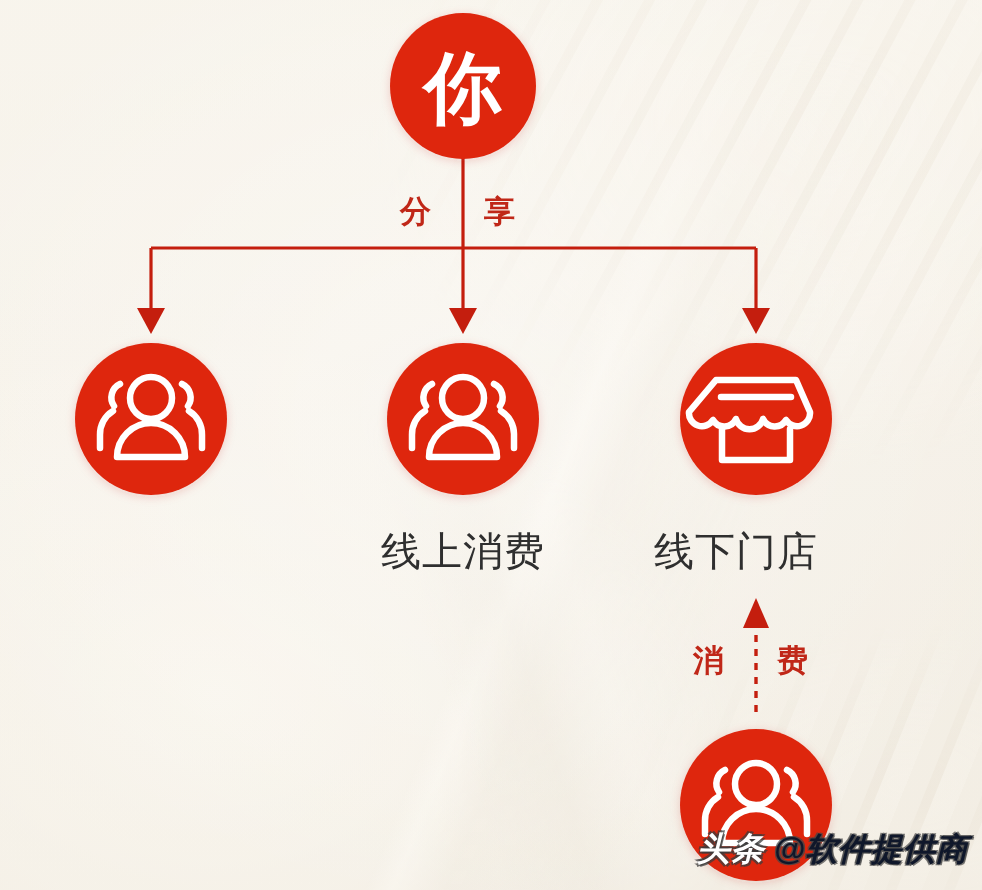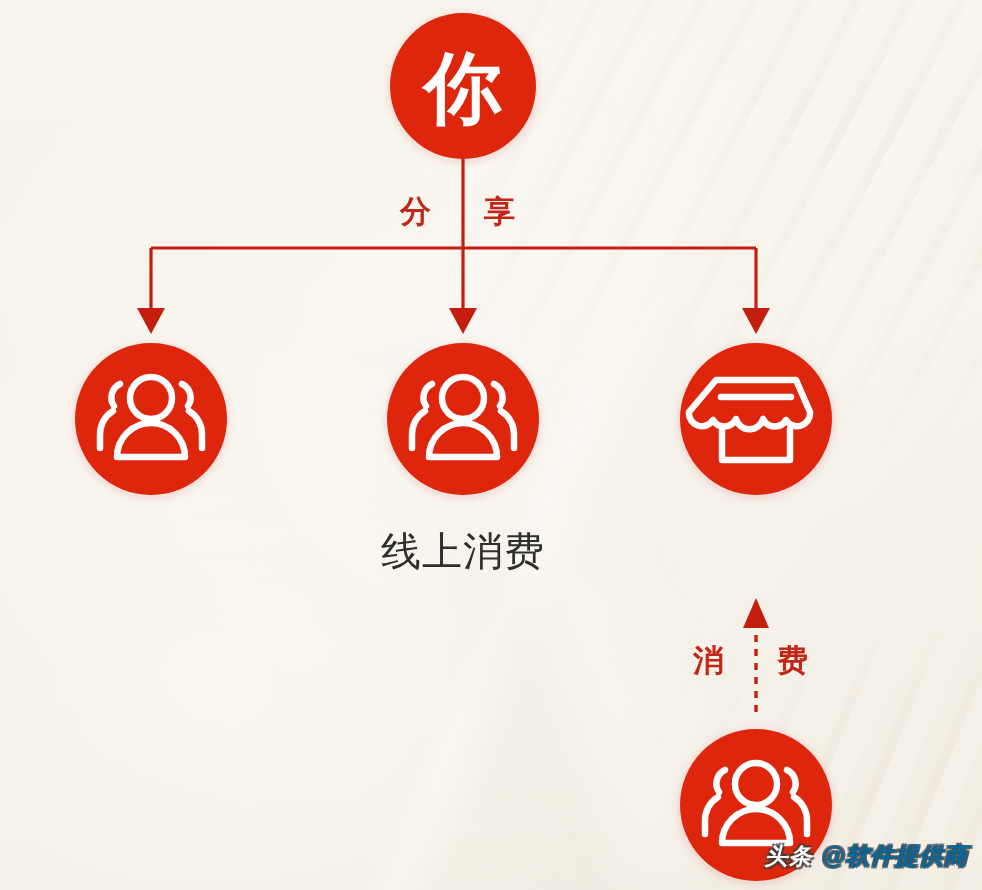--- a/index.html
+++ b/index.html
@@ -130,37 +130,37 @@
     position: absolute;
     right: 14px;
     bottom: 18px;
     display: flex;
     align-items: center;
     gap: 9px;
     white-space: nowrap;
   }
   .wm-brand {
     font-family: "Liberation Sans", "DejaVu Sans", sans-serif;
-    font-size: 23px;
+    font-size: 33px;
     font-weight: 700;
     font-style: italic;
     color: #ffffff;
     text-shadow:
       -1.6px -1.6px 0 rgba(60,60,60,.75),
        1.6px -1.6px 0 rgba(60,60,60,.75),
       -1.6px  1.6px 0 rgba(60,60,60,.75),
        1.6px  1.6px 0 rgba(60,60,60,.75);
     letter-spacing: 1px;
   }
   .wm-handle {
     font-family: "Liberation Sans", "DejaVu Sans", sans-serif;
-    font-size: 24px;
+    font-size: 32px;
     font-weight: 700;
     font-style: italic;
-    color: #0369a1;
+    color: #0f172a;
     text-shadow:
       -1.4px -1.4px 0 rgba(70,70,70,.7),
        1.4px -1.4px 0 rgba(70,70,70,.7),
       -1.4px  1.4px 0 rgba(70,70,70,.7),
        1.4px  1.4px 0 rgba(70,70,70,.7);
     letter-spacing: 0.5px;
   }
 </style>
 </head>
 <body>
@@ -262,19 +262,20 @@
 
   <div class="hero-char" style="left:463px; top:88px;">你</div>
 
   <div class="flow-label" style="left:400px; top:196px;">分</div>
   <div class="flow-label" style="left:484px; top:196px;">享</div>
 
   <div class="flow-label" style="left:693px; top:645px;">消</div>
   <div class="flow-label" style="left:777px; top:645px;">费</div>
 
   <div class="node-label" style="left:463px; top:531px;">线上消费</div>
+  <div class="node-label" style="left:736px; top:531px;">线下门店</div>
 
   <div id="watermark">
     <span class="wm-brand">头条</span>
     <span class="wm-handle">@软件提供商</span>
   </div>
 
 </div>
 
 </body></html>

